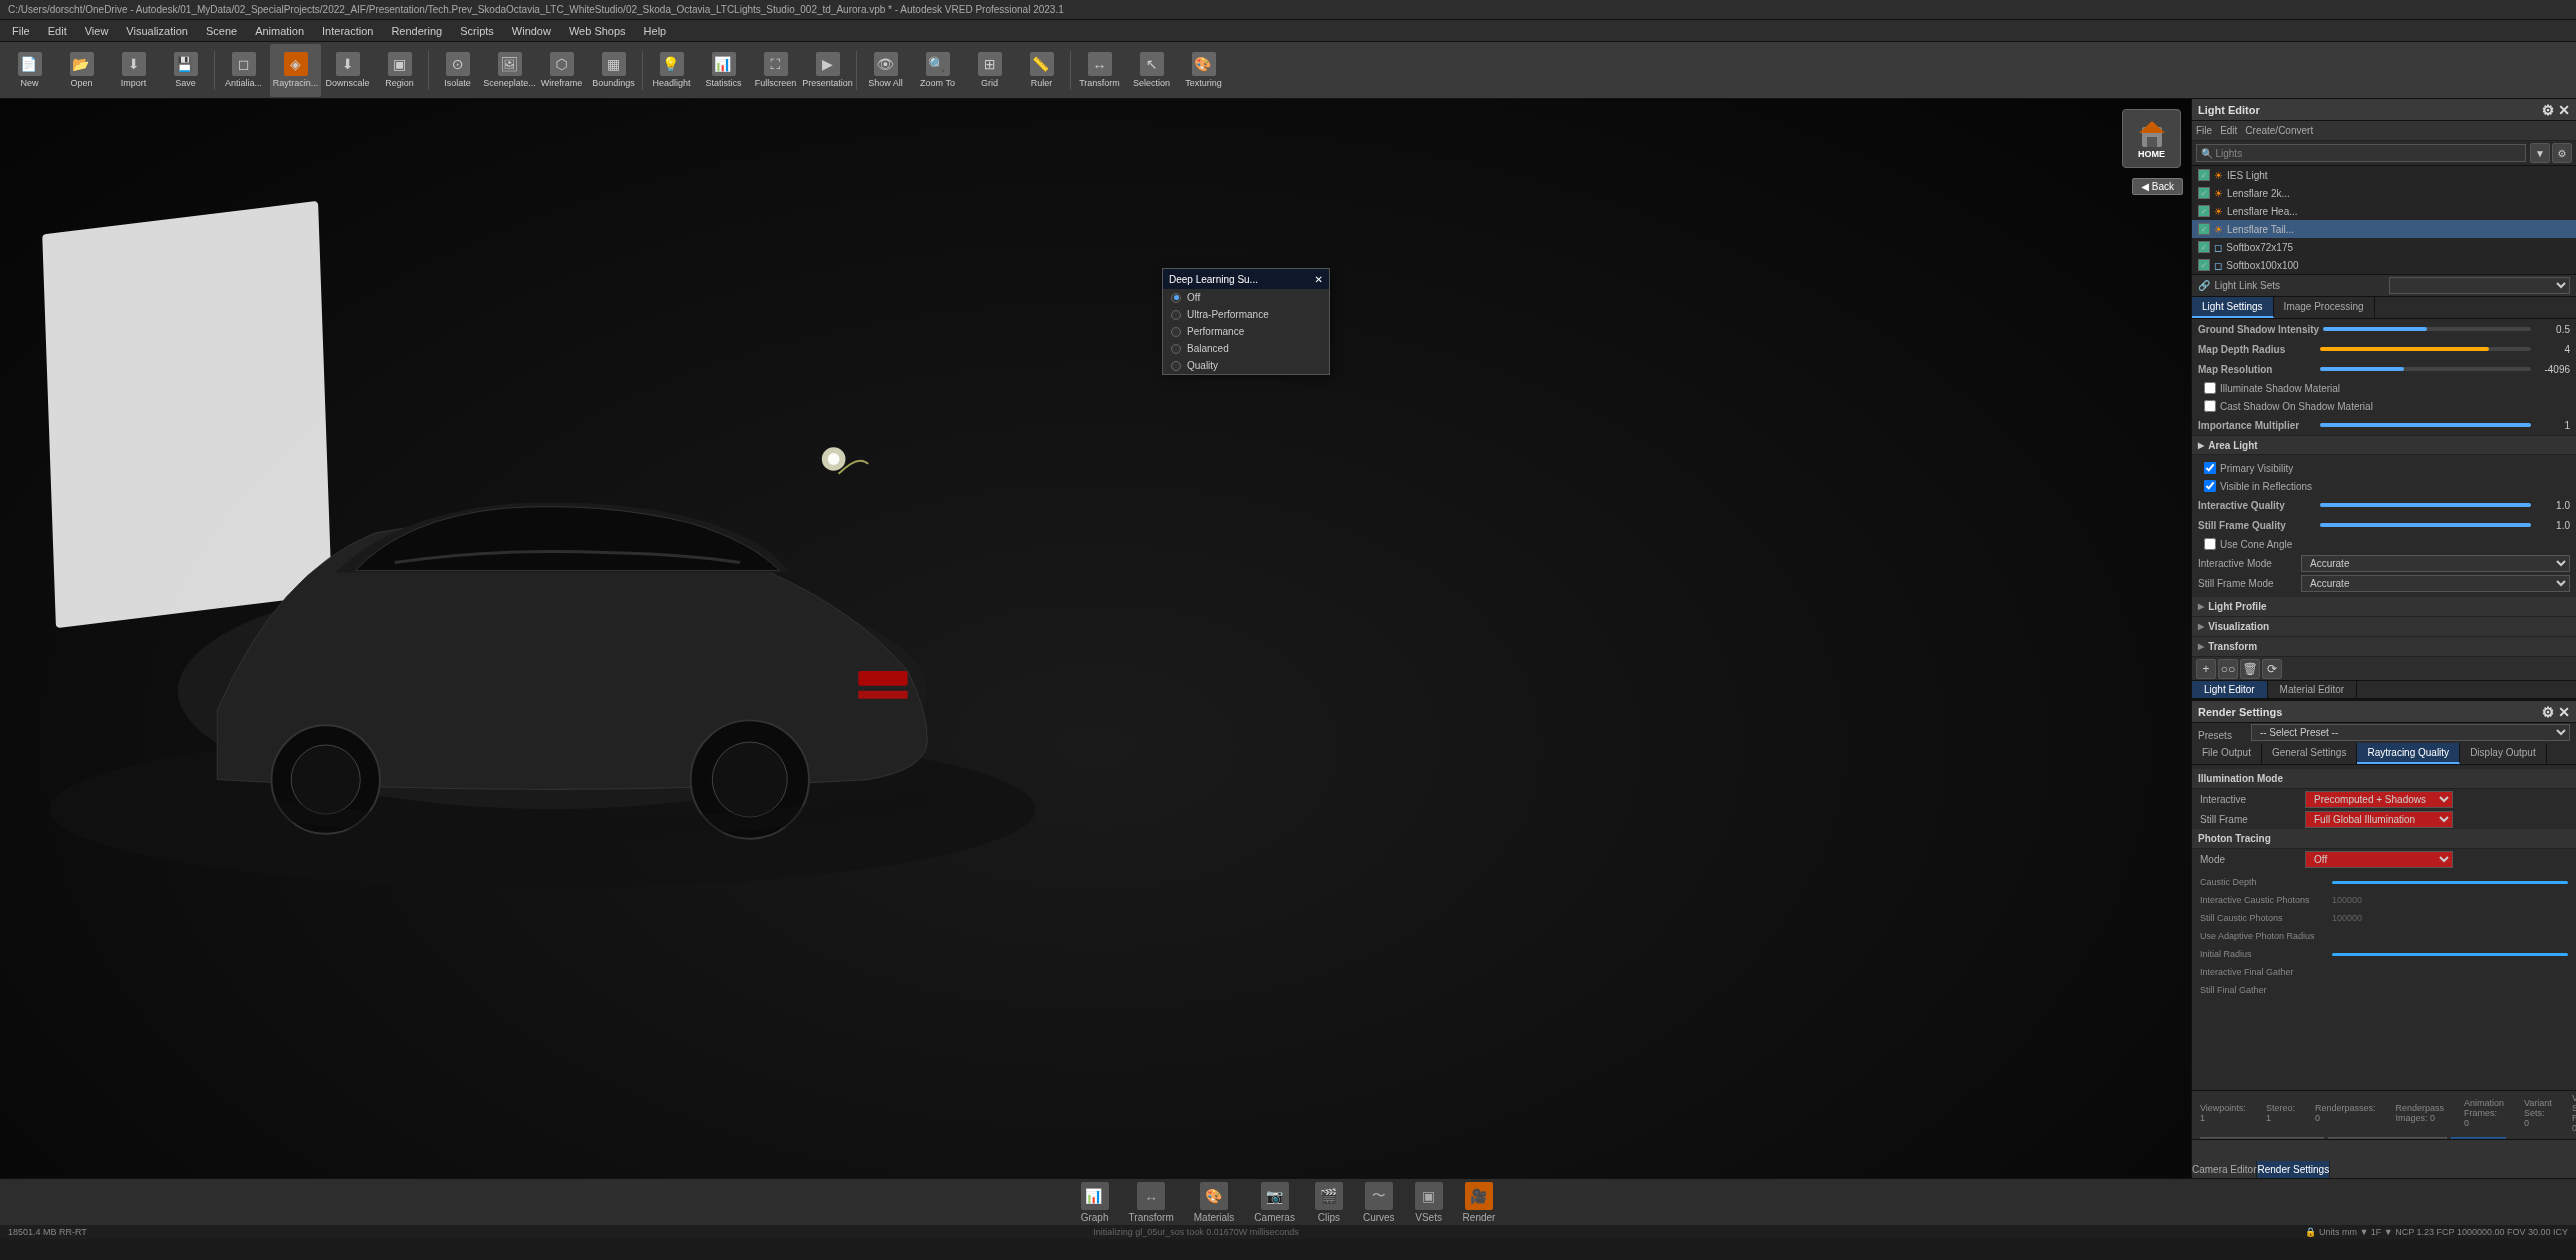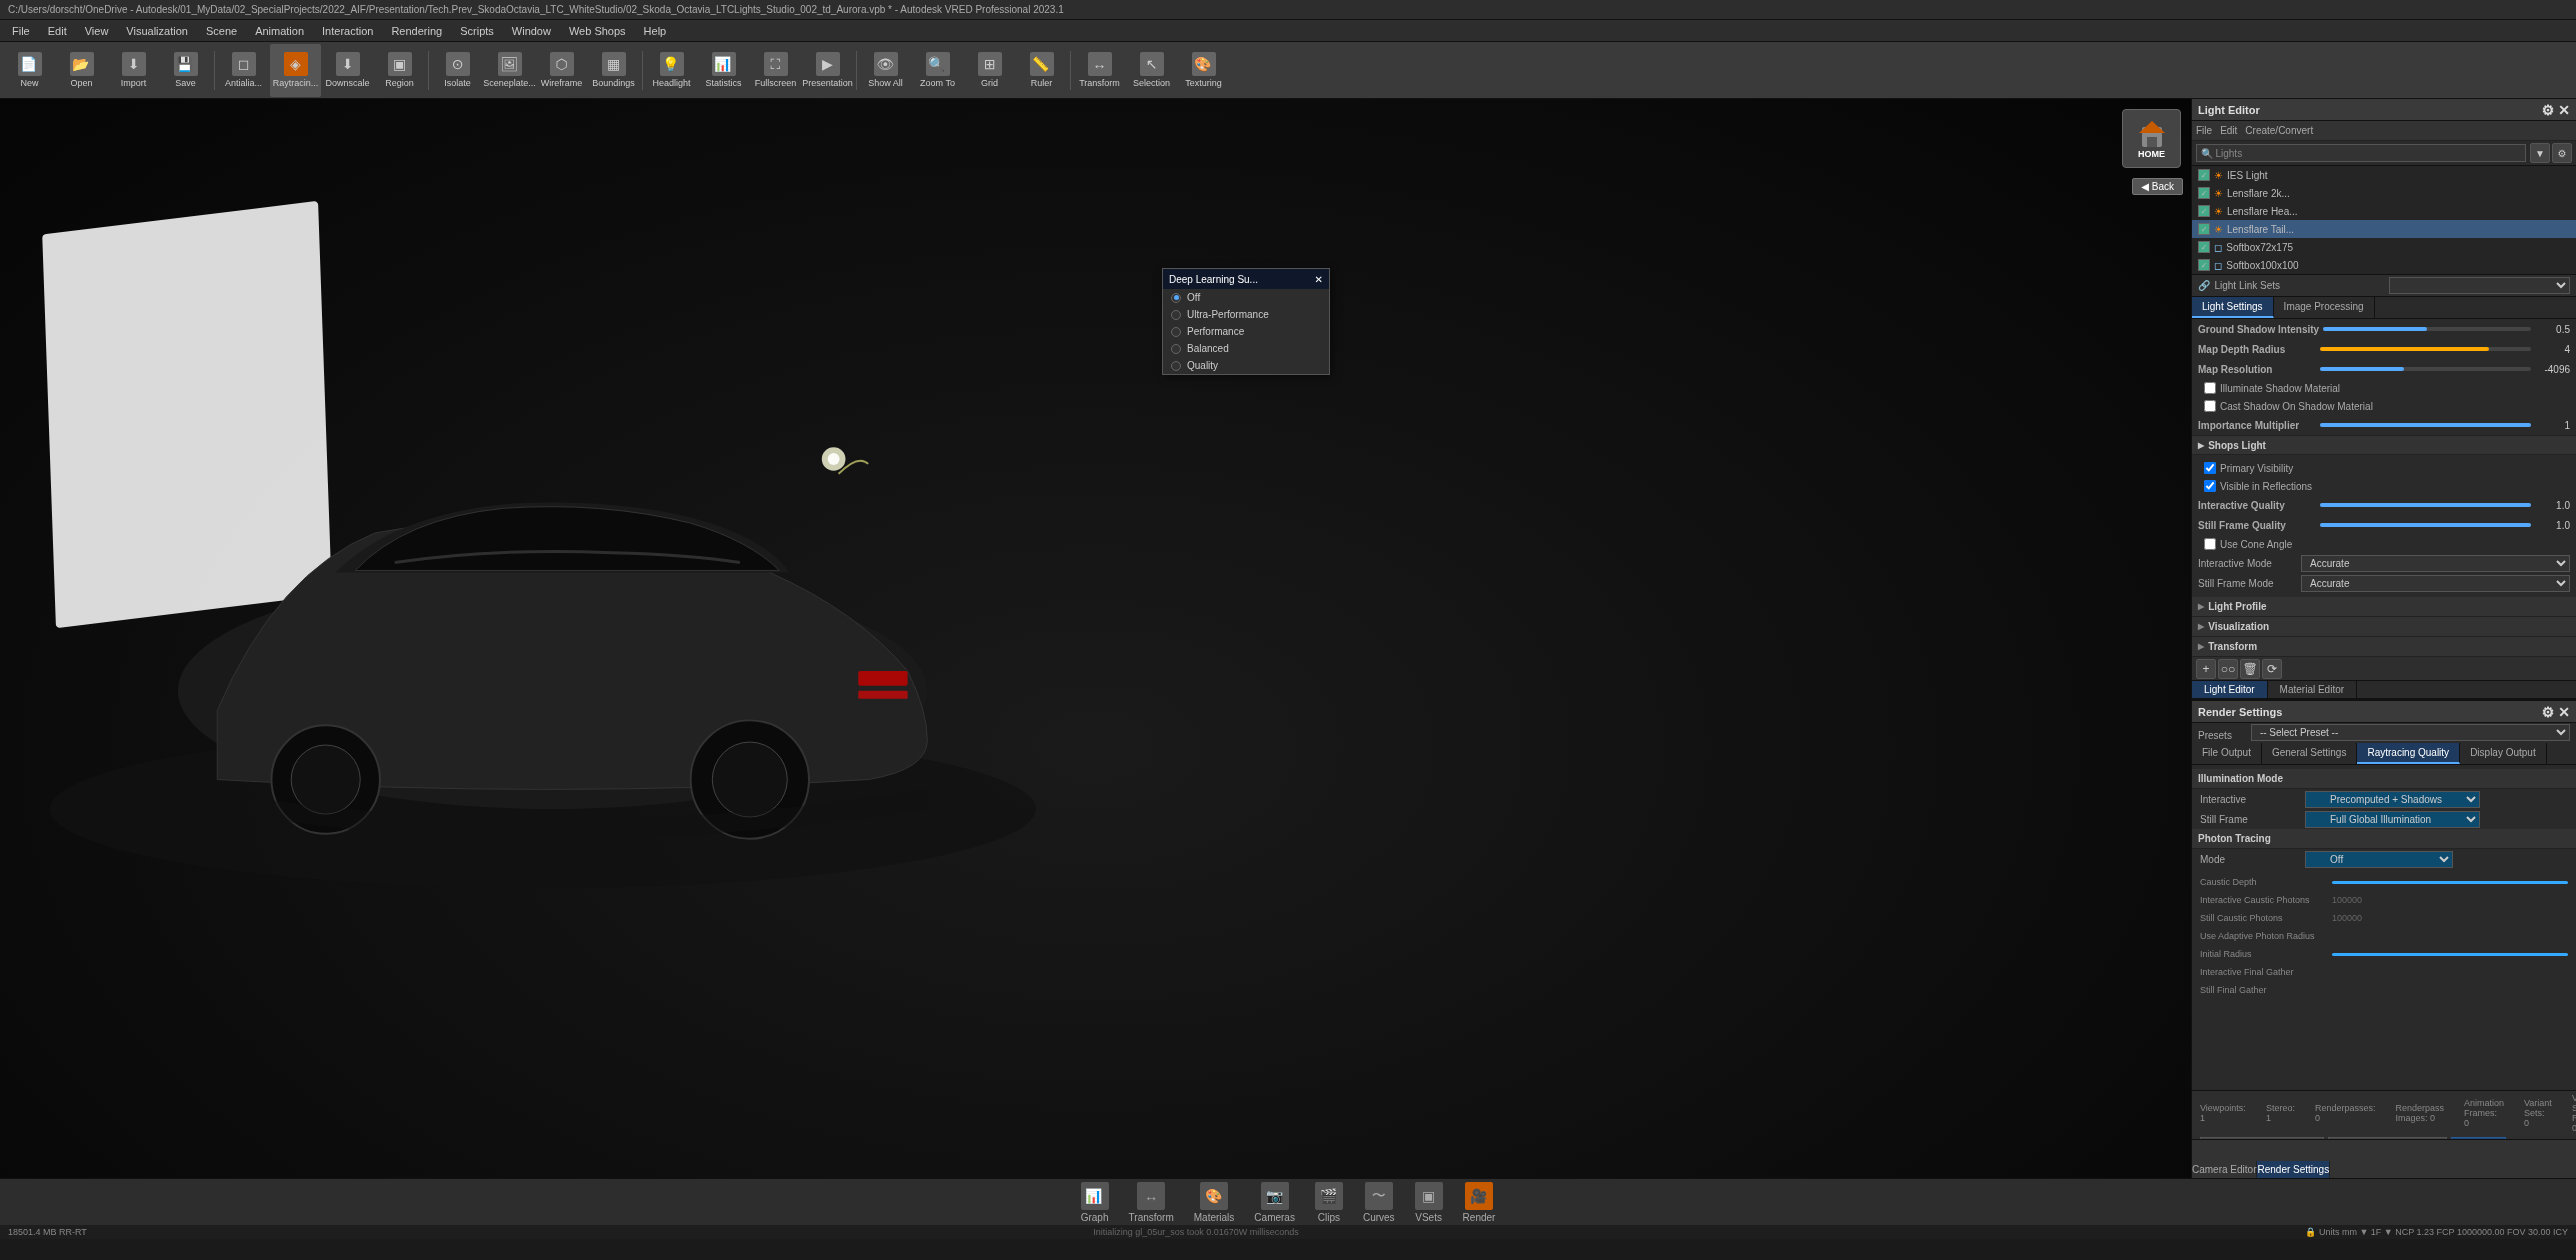--- a/index.html
+++ b/index.html
@@ -452,25 +452,25 @@
 
     .rs-row {
       display: flex;
       align-items: center;
       padding: 2px 8px;
       height: 20px;
       gap: 6px;
     }
     .rs-label { font-size: 10px; color: #aaa; min-width: 99px; }
     .rs-dropdown {
-      background: #0c4a6e;
+      background: #b91c1c;
       border: 1px solid #555;
       color: #ccc;
       font-size: 10px;
-      padding: 1px 20px;
+      padding: 1px 4px;
       min-width: 148px;
     }
 
     .rs-bottom {
       height: 49px;
       background: #2e2e2e;
       display: flex;
       flex-direction: column;
       border-top: 1px solid #111;
     }
@@ -879,21 +879,21 @@
       </div>
       <div class="slider-row">
         <label>Importance Multiplier</label>
         <div class="slider">
           <div class="slider-fill" style="width:100%;"></div>
         </div>
         <span class="slider-val">1</span>
       </div>
 
       <div class="section-header">
-        <span>Shops Light</span>
+        <span>Area Light</span>
       </div>
       <div class="area-light-section">
         <div class="check-row">
           <input type="checkbox" checked="" style="">
           <label>Primary Visibility</label>
         </div>
         <div class="check-row">
           <input type="checkbox" checked="" style="">
           <label>Visible in Reflections</label>
         </div>

